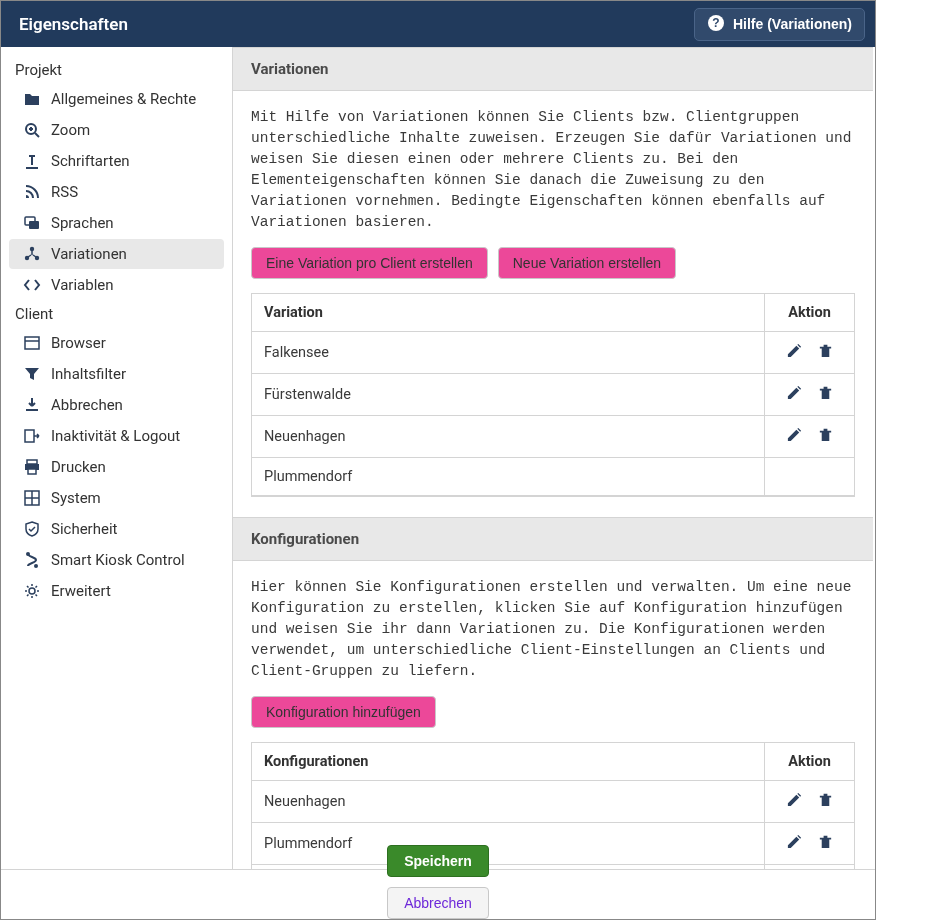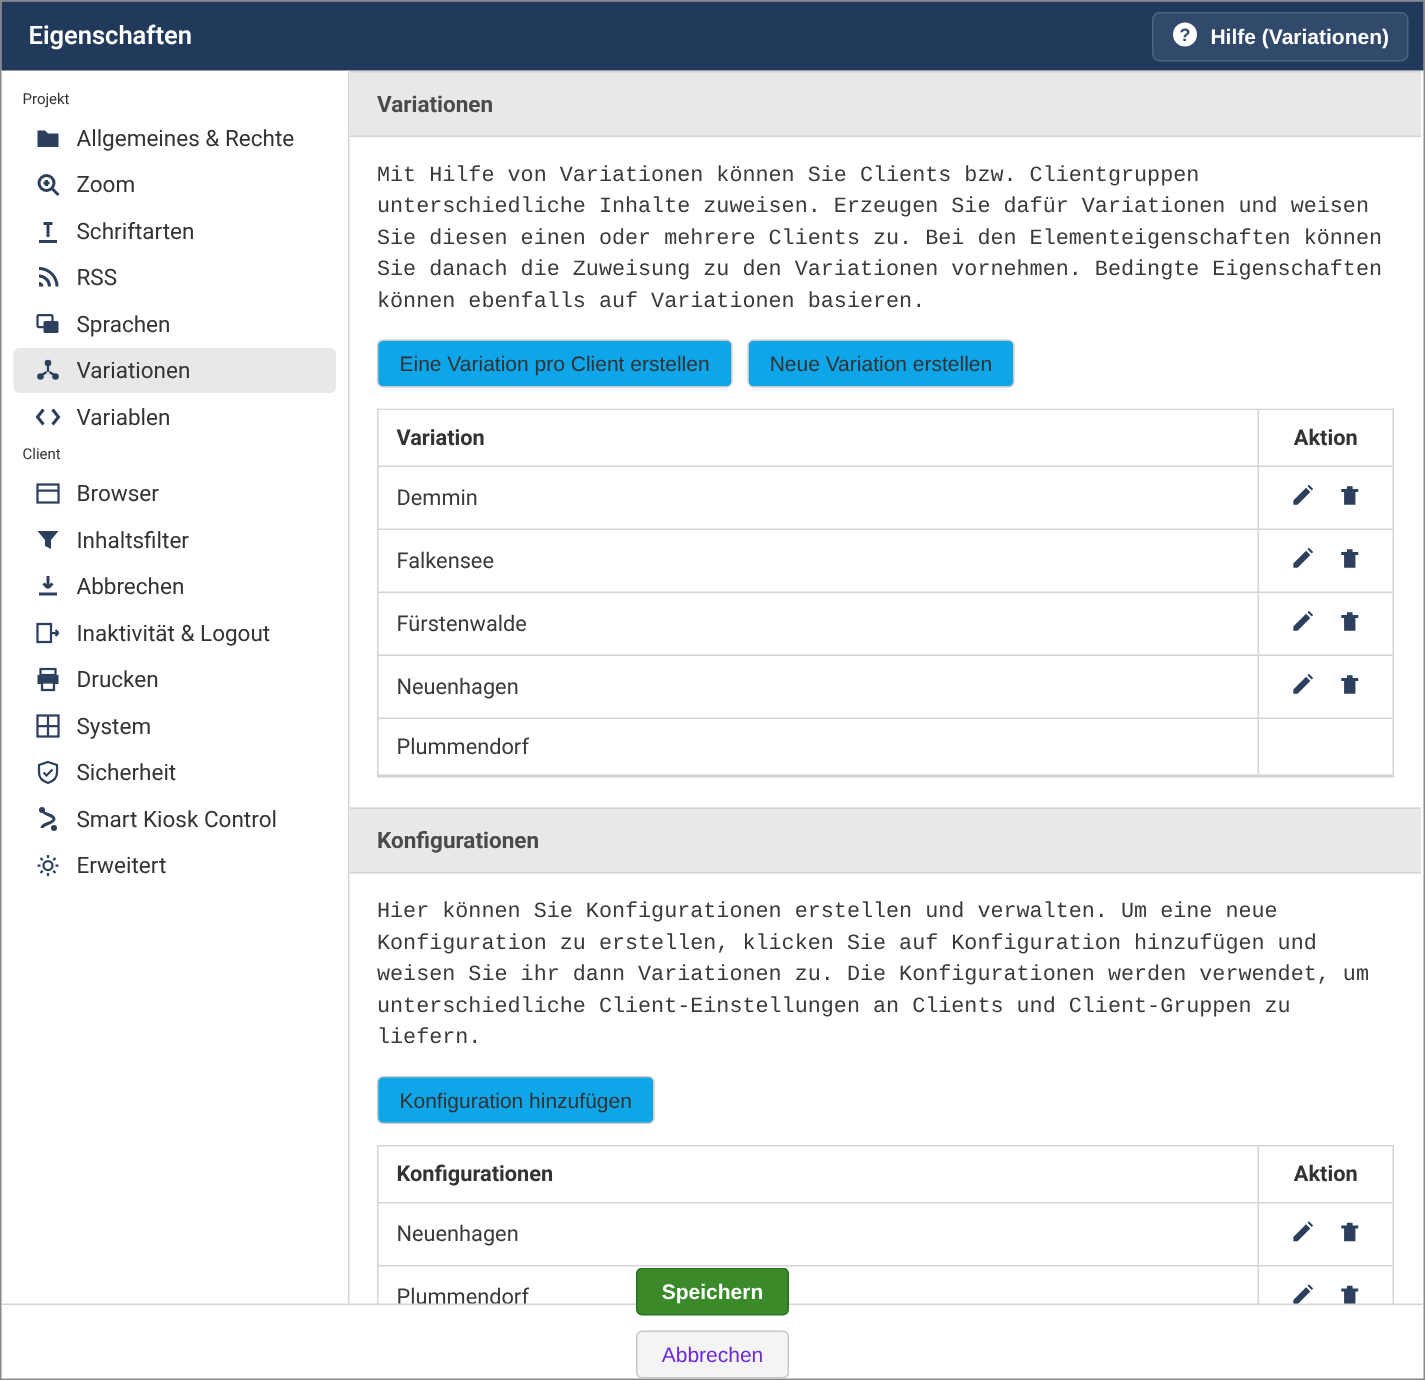--- a/index.html
+++ b/index.html
@@ -18,21 +18,21 @@
     font-family: "Segoe UI", Roboto, "Helvetica Neue", Arial, sans-serif;
     font-size: 14px;
     color: var(--color-text);
     width: 950px;
     height: 920px;
     overflow: hidden;
     background: #fff;
   }
 
   .window {
-    width: 950px;
+    width: 876px;
     height: 920px;
     display: flex;
     flex-direction: column;
     border: 1px solid #888;
   }
 
   
   .titlebar {
     background: var(--color-dark-blue);
     color: #fff;
@@ -69,21 +69,21 @@
     min-height: 0;
   }
   .sidebar {
     width: 232px;
     flex-shrink: 0;
     border-right: 1px solid var(--color-border);
     padding-top: 10px;
     overflow-y: auto;
   }
   .nav-heading {
-    font-size: 10px;
+    font-size: 15px;
     color: #333;
     padding: 4px 14px 4px 14px;
     font-weight: 400;
   }
   .nav-item {
     display: flex;
     align-items: center;
     gap: 10px;
     padding: 6px 10px 6px 14px;
     margin: 1px 8px 1px 8px;
@@ -122,21 +122,21 @@
     font-size: 14.5px;
     margin-bottom: 14px;
     font-family: Liberation Mono, monospace;
   }
   .action-row {
     display: flex;
     gap: 10px;
     margin-bottom: 14px;
   }
   .btn {
-    background: #0ea5e9;
+    background: #ec4899;
     border: 1px solid #c8c8c8;
     border-radius: 4px;
     padding: 7px 14px;
     font-size: 14px;
     color: #333;
     cursor: pointer;
   }
 
   .table-scroll {
     max-height: 254px;
@@ -460,33 +460,20 @@
           </div>
           <div class="table-scroll">
             <table class="data">
               <thead>
                 <tr>
                   <th>Variation</th>
                   <th class="actions">Aktion</th>
                 </tr>
               </thead>
               <tbody id="variations-tbody">
-                  <tr>
-                    <td>Demmin</td>
-                    <td class="actions">
-                      <div class="row-actions">
-                        <span><svg viewBox="0 0 18 18">
-                            <use href="#ic-edit"></use>
-                          </svg></span>
-                        <span><svg viewBox="0 0 18 18">
-                            <use href="#ic-trash"></use>
-                          </svg></span>
-                      </div>
-                    </td>
-                  </tr>
                   <tr>
                     <td>Falkensee</td>
                     <td class="actions">
                       <div class="row-actions">
                         <span><svg viewBox="0 0 18 18">
                             <use href="#ic-edit"></use>
                           </svg></span>
                         <span><svg viewBox="0 0 18 18">
                             <use href="#ic-trash"></use>
                           </svg></span>

